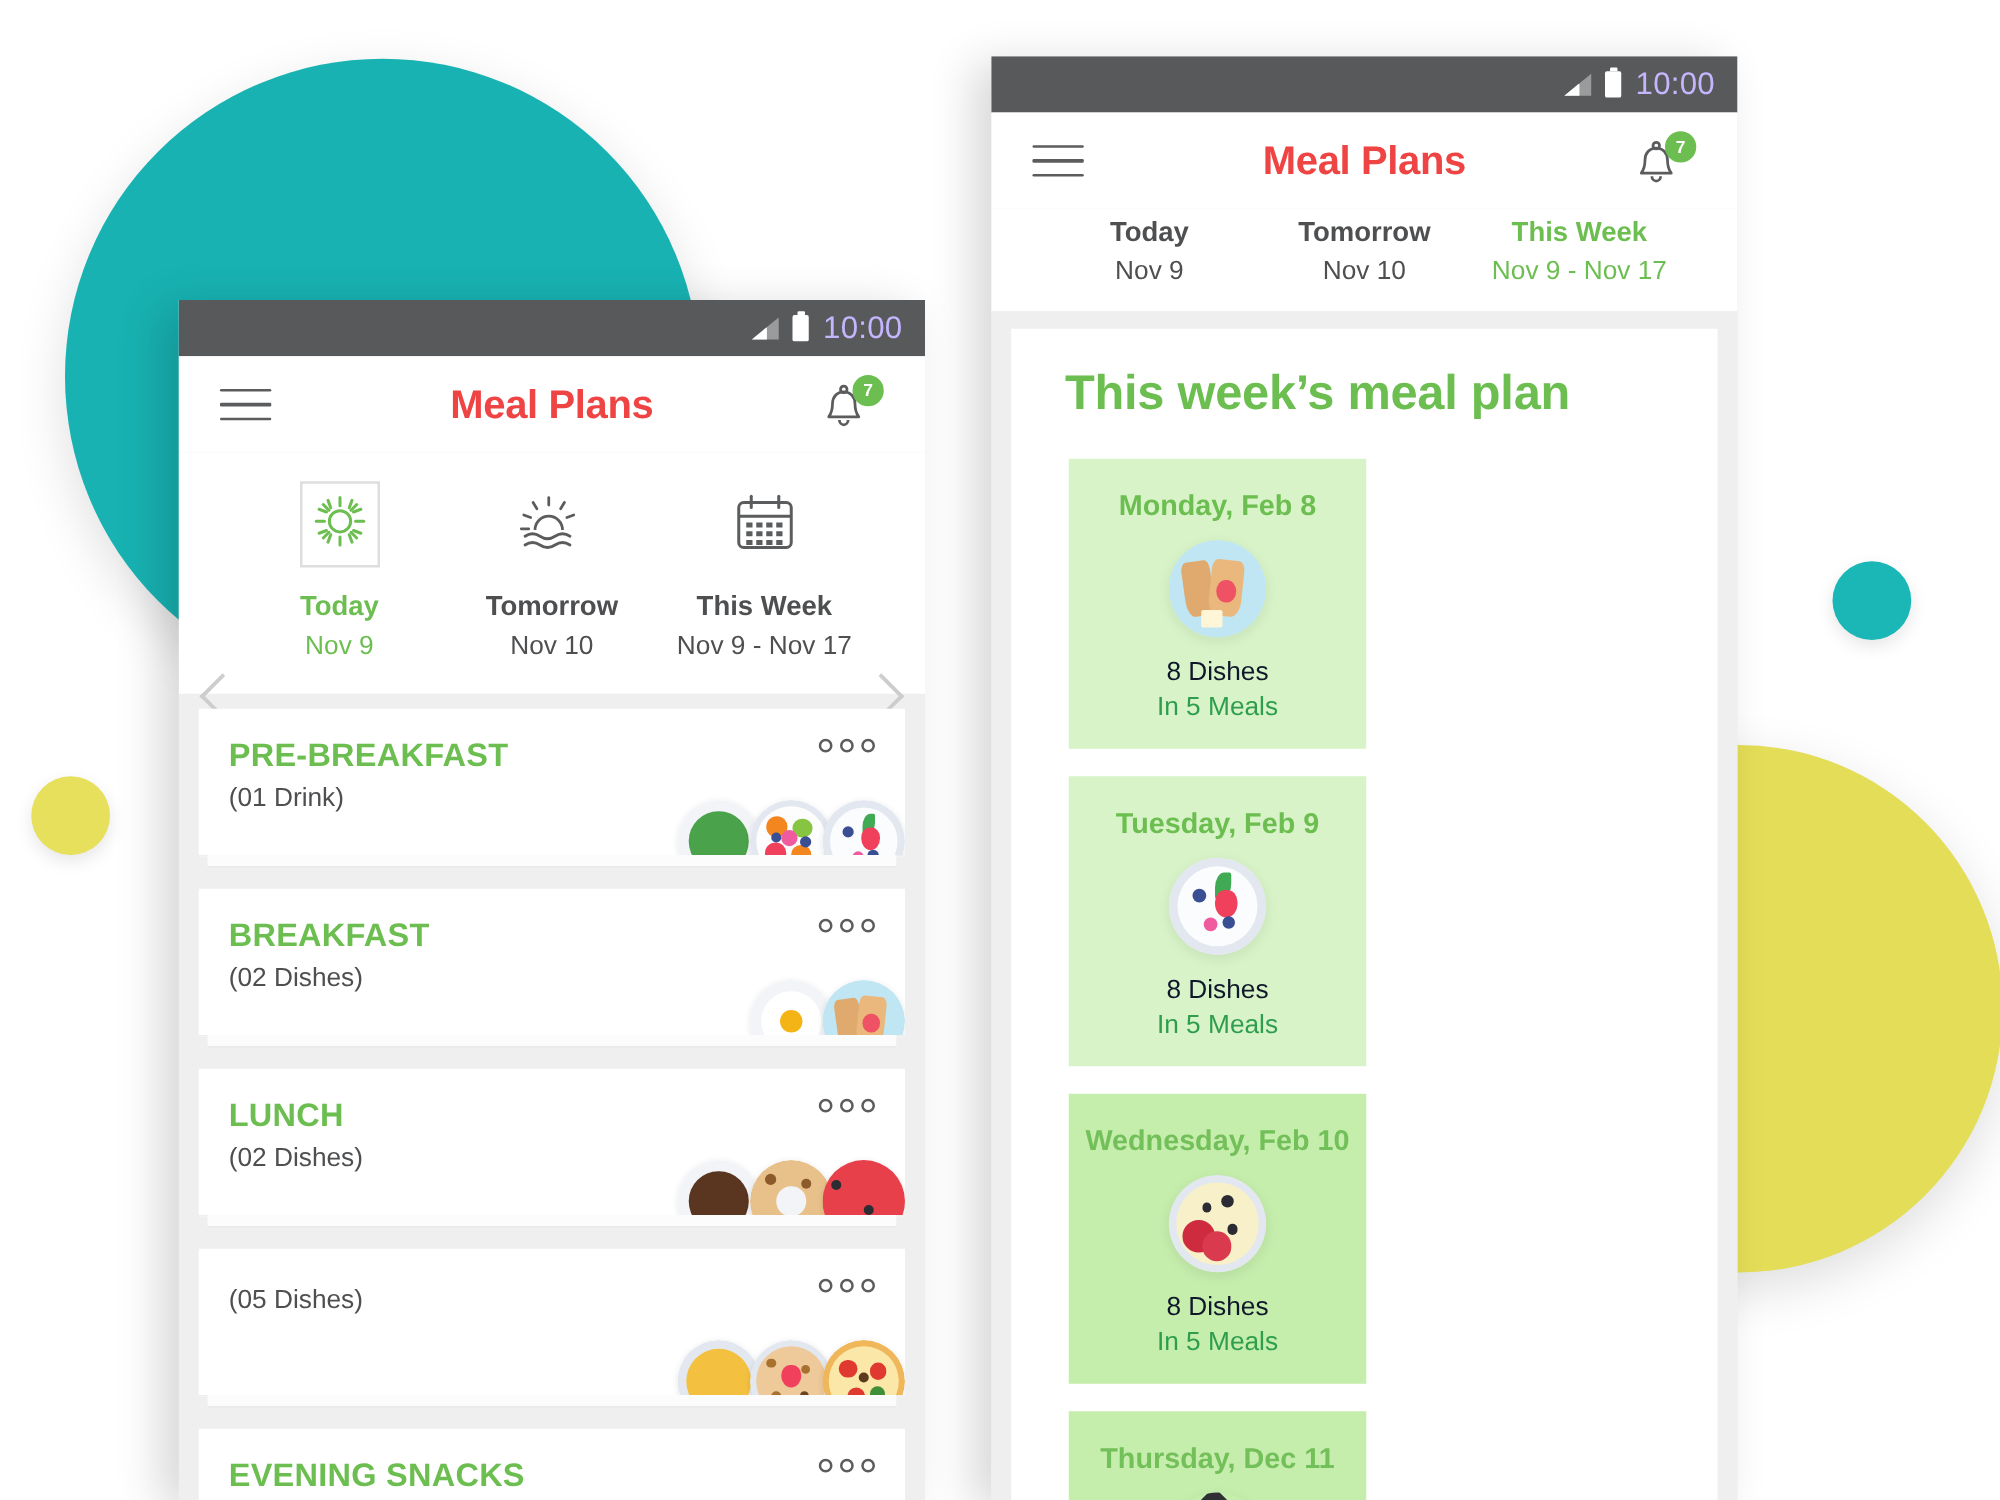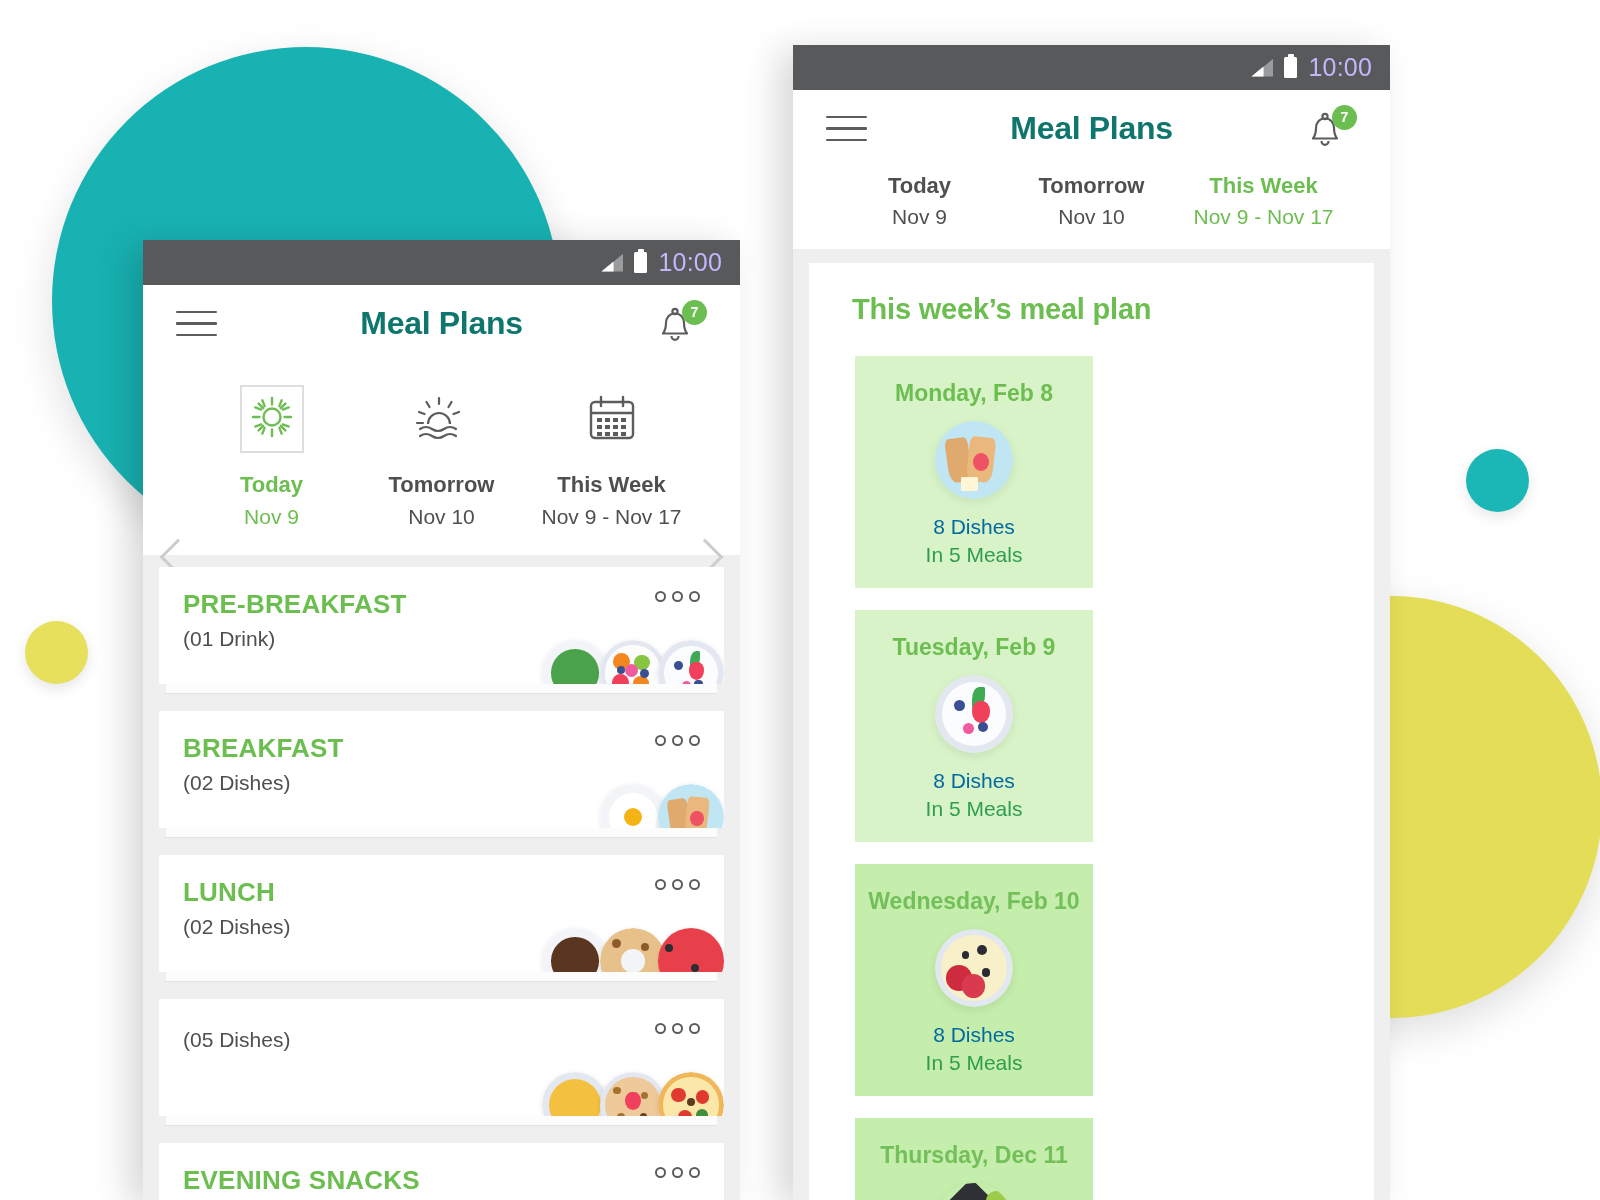--- a/index.html
+++ b/index.html
@@ -78,21 +78,21 @@
     display: flex; align-items: center; position: relative;
   }
   .hamburger {
     position: absolute; left: 33px; top: 50%; transform: translateY(-50%);
     width: 41px; display: flex; flex-direction: column; gap: 9px;
     cursor: pointer;
   }
   .hamburger span { display: block; height: 2.6px; background: #5b5c5e; border-radius: 1px; }
   .app-title {
     width: 100%; text-align: center;
-    font-size: 32px; font-weight: 700; color: #0f766e; letter-spacing: -0.3px;
+    font-size: 32px; font-weight: 700; color: #ef4444; letter-spacing: -0.3px;
   }
   .bell-wrap {
     position: absolute; right: 33px; top: 50%; transform: translateY(-50%);
     width: 52px; height: 48px; cursor: pointer;
   }
   .bell-wrap svg { position: absolute; left: 0; top: 6px; }
   .bell-badge {
     position: absolute; right: 0; top: 0;
     width: 25px; height: 25px; border-radius: 50%;
     background: #6cbe50; color: #fff;
@@ -165,39 +165,39 @@
   }
   .wtab { width: 172px; text-align: center; cursor: pointer; }
   .wtab .w-name { font-size: 22px; font-weight: 700; color: #4e4f51; margin-bottom: 6px; }
   .wtab .w-date { font-size: 21px; color: #4e4f51; }
   .wtab.active .w-name, .wtab.active .w-date { color: #6cbe50; }
 
   
   .week-outer { background: #efefef; padding: 14px 16px 0 16px; height: 100%; }
   .week-inner { background: #ffffff; padding: 30px 0 0 0; height: 100%; }
   .week-heading {
-    font-size: 29px; font-weight: 700; color: #6cbe50;
+    font-size: 39px; font-weight: 700; color: #6cbe50;
     padding: 0 0 30px 43px; letter-spacing: -0.2px;
   }
   .week-grid {
     display: flex; flex-wrap: wrap; gap: 22px 22px;
     padding: 0 46px;
   }
   .day-card {
     width: 238px; height: 232px;
     display: flex; flex-direction: column; align-items: center;
     padding-top: 24px; cursor: pointer;
   }
   .day-card .dc-title { font-size: 23px; font-weight: 700; margin-bottom: 8px; }
   .day-card .dc-icon {
     width: 78px; height: 78px; border-radius: 50%;
     margin: 6px 0 14px 0; position: relative; overflow: hidden;
     box-shadow: 0 3px 10px rgba(0,0,0,0.08);
   }
-  .day-card .dc-l1 { font-size: 21px; color: #0369a1; line-height: 1.35; }
+  .day-card .dc-l1 { font-size: 21px; color: #0f172a; line-height: 1.35; }
   .day-card .dc-l2 { font-size: 21px; color: #2e9e4e; line-height: 1.35; }
   .fi { position:absolute; border-radius:50%; }
 </style>
 </head>
 <body>
 
 <div class="deco" id="deco-teal-large"></div>
 <div class="deco" id="deco-yellow-large"></div>
 <div class="deco" id="deco-teal-small"></div>
 <div class="deco" id="deco-yellow-small"></div>

